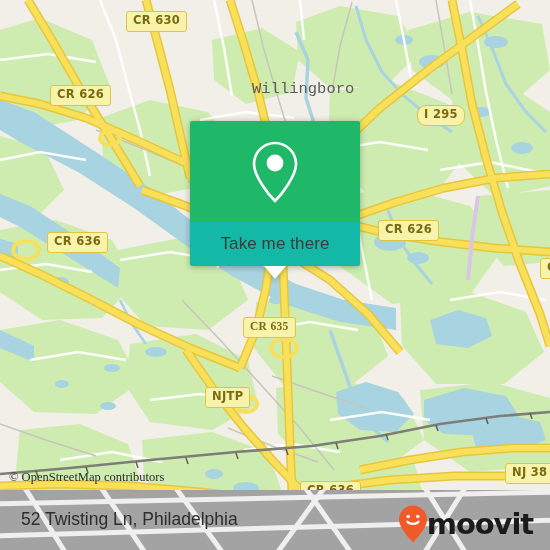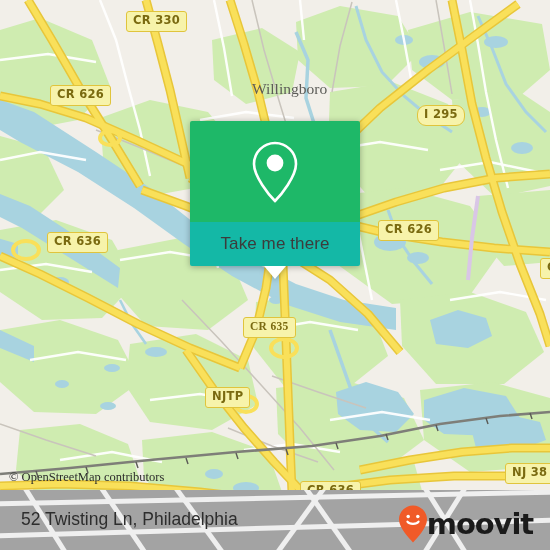--- a/index.html
+++ b/index.html
@@ -33,21 +33,21 @@
     font-weight: bold;
     font-size: 11.5px;
     line-height: 1;
     padding: 3px 6px 4px 6px;
     white-space: nowrap;
     letter-spacing: 0.3px;
   }
   .placelabel {
     position: absolute;
     color: #5C5C58;
-    font-family: Liberation Serif, serif;
+    font-family: Liberation Mono, monospace;
     font-size: 15.5px;
     white-space: nowrap;
   }
 
   
   #attribution {
     position: absolute;
     left: 9px; top: 470px;
     font-family: Liberation Serif, serif;
     font-size: 12.5px;
@@ -316,21 +316,21 @@
           </g>
         </g>
 
         <path d="M478,196 L472,238 L468,280" stroke="#D9C6E6" stroke-width="4" fill="none"></path>
 
       </g>
     </svg>
 
     <div class="placelabel" style="left:252px; top:80px;">Willingboro</div>
 
-    <div class="rdlabel" style="left:126px; top:11px;">CR 330</div>
+    <div class="rdlabel" style="left:126px; top:11px;">CR 630</div>
     <div class="rdlabel" style="left:50px;  top:85px;">CR 626</div>
     <div class="rdlabel" style="left:417px; top:105px;border-radius:9px;">I 295</div>
     <div class="rdlabel" style="left:47px;  top:232px;">CR 636</div>
     <div class="rdlabel" style="left:378px; top:220px;">CR 626</div>
     <div class="rdlabel" style="left:540px; top:258px;">C</div>
     <div class="rdlabel" style="left:243px; top:317px;font-family:Liberation Serif, serif;">CR 635</div>
     <div class="rdlabel" style="left:205px; top:387px;">NJTP</div>
     <div class="rdlabel" style="left:505px; top:463px;">NJ 38</div>
     <div class="rdlabel" style="left:300px; top:481px;">CR 636</div>
   </div>

